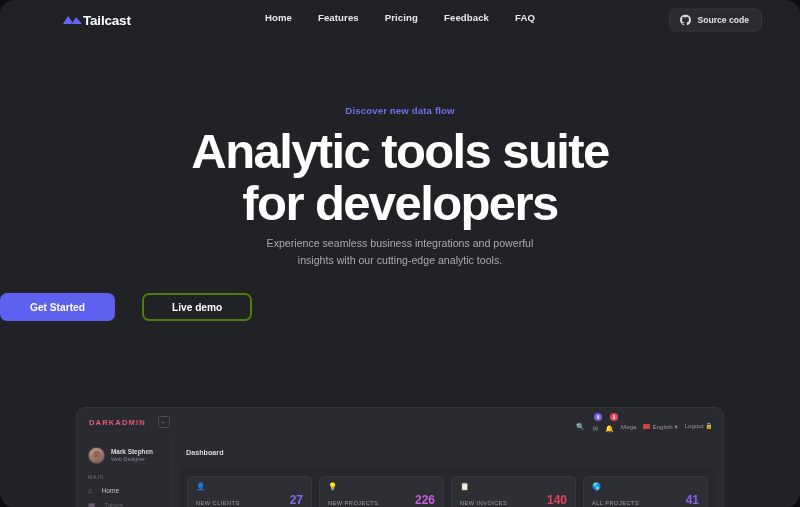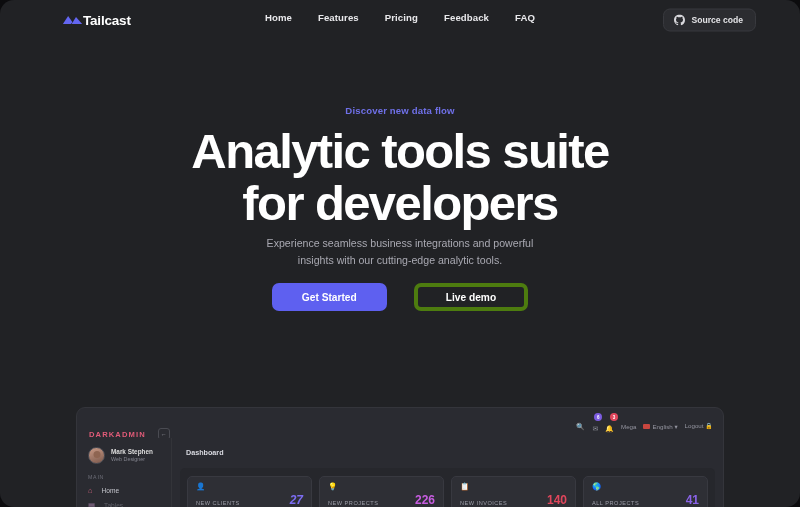--- a/index.html
+++ b/index.html
@@ -32,21 +32,21 @@
   }
   .nav-links {
     position:absolute; left:50%; transform:translateX(-50%);
     display:flex; align-items:center; gap:26px; top:12px;
   }
   .nav-link {
     color:#e9e9ec; font-size:9.6px; font-weight:bold; letter-spacing:0.1px;
     text-decoration:none; cursor:pointer; white-space:nowrap;
   }
   .source-btn {
-    position:absolute; right:44px; top:50%; transform:translateY(-50%);
+    position:absolute; right:38px; top:50%; transform:translateY(-50%);
     display:flex; align-items:center; gap:6px;
     background:#2b2c30;
     border:1px solid #38393e;
     border-radius:7px;
     padding:5px 12px 5px 10px;
     cursor:pointer;
   }
   .source-btn-label {
     color:#e3e3e6; font-size:8.6px; font-weight:bold; white-space:nowrap;
   }
@@ -63,57 +63,57 @@
     color:#ffffff;
     font-size:49px; font-weight:bold;
     line-height:1.06;
     letter-spacing:-1.6px;
   }
   .subtitle {
     position:absolute; top:235px; left:0; right:0;
     color:#a9a9b2; font-size:10.6px; line-height:1.62;
   }
   .cta-row {
-    position:absolute; top:283px; left:0; right:0;
-    display:flex; justify-content:center; gap:27px;
+    position:absolute; top:293px; left:0; right:0;
+    display:flex; justify-content:flex-start; gap:27px;
   }
   .btn-primary {
     background:#5e60f0;
     color:#ffffff;
     font-size:10.2px; font-weight:bold;
     border:none; border-radius:7px;
     padding:0 30px; height:28px;
     display:flex; align-items:center; justify-content:center;
     cursor:pointer; white-space:nowrap;
   }
   .btn-outline {
     background:#212225;
     color:#ffffff;
     font-size:10.2px; font-weight:bold;
-    border:4px solid #4d7c0f; border-radius:7px;
+    border:2px solid #4d7c0f; border-radius:7px;
     padding:0 28px; height:28px;
     display:flex; align-items:center; justify-content:center;
     cursor:pointer; white-space:nowrap;
   }
 
   
   .dash {
     position:absolute;
     left:76px; top:407px; width:648px; height:140px;
     background:#2a2b31;
     border:1px solid #34353b;
     border-radius:9px;
     overflow:hidden;
   }
   .dash-topbar {
     position:absolute; top:0; left:0; right:0; height:30px;
     display:flex; align-items:center;
   }
   .dash-brand {
-    position:absolute; left:12px; top:20px;
+    position:absolute; left:12px; top:8px;
     display:flex; align-items:center; gap:12px;
   }
   .dash-brand-text {
     color:#e05b78; font-size:7.6px; font-weight:bold; letter-spacing:1.1px;
   }
   .collapse-btn {
     width:12px; height:12px;
     border:1px solid #4a4b52; border-radius:3px;
     display:flex; align-items:center; justify-content:center;
     color:#9a9aa4; font-size:6px; cursor:pointer;
@@ -315,21 +315,21 @@
 
     <div class="dash-main">
       <div class="dash-title">Dashboard</div>
 
       <div class="cards-area">
 
         <div class="stat-card">
           <div class="stat-icon">👤</div>
           <div class="stat-row">
             <span class="stat-label">NEW CLIENTS</span>
-            <span class="stat-value" id="sv0" style="color: rgb(123, 108, 240); font-style: italic;">27</span>
+            <span class="stat-value" id="sv0" style="color: rgb(123, 108, 240);">27</span>
           </div>
 
         </div>
 
         <div class="stat-card">
           <div class="stat-icon">💡</div>
           <div class="stat-row">
             <span class="stat-label">NEW PROJECTS</span>
             <span class="stat-value" id="sv1" style="color: rgb(199, 93, 224);">226</span>
           </div>

